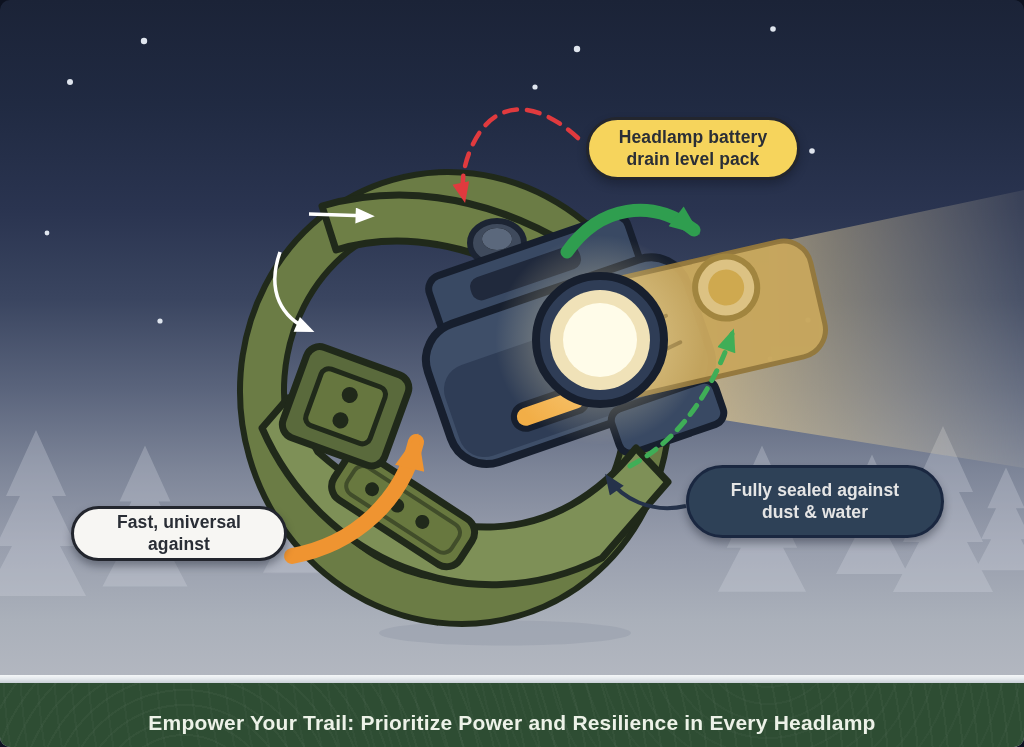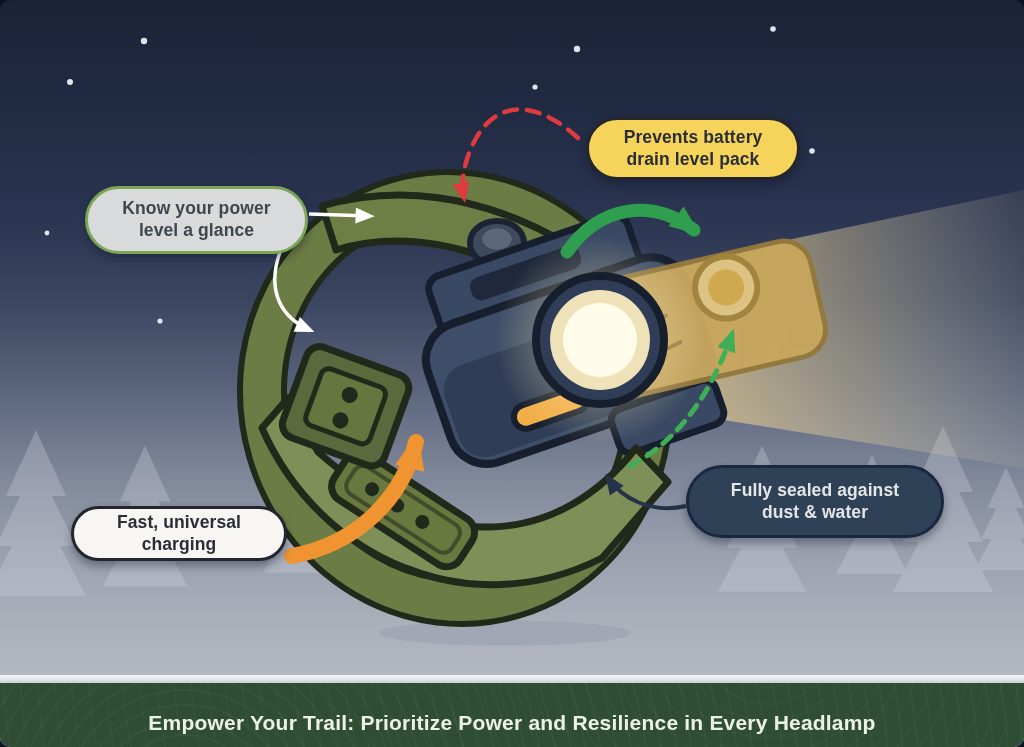--- a/index.html
+++ b/index.html
@@ -196,32 +196,28 @@
     <path d="M 309 214 L 370 216" stroke="#ffffff" stroke-width="3.5" fill="none" marker-end="url(#mw)"></path>
     <path d="M 280 252 C 266 292, 282 318, 310 330" stroke="#ffffff" stroke-width="3.5" fill="none" marker-end="url(#mw)"></path>
     <path d="M 578 138 C 532 96, 492 102, 472 146 C 463 166, 461 184, 464 198" stroke="#e03a3e" stroke-width="4.5" fill="none" stroke-linecap="round" stroke-dasharray="13 10" marker-end="url(#mr)"></path>
     <path d="M 567 252 C 600 205, 652 198, 694 230" stroke="#2f9e4f" stroke-width="13" fill="none" stroke-linecap="round" marker-end="url(#mg)"></path>
     <path d="M 630 466 C 668 446, 706 408, 732 334" stroke="#3fae57" stroke-width="5" fill="none" stroke-linecap="round" stroke-dasharray="11 9" marker-end="url(#mgd)"></path>
     <path d="M 686 506 C 650 514, 622 498, 608 478" stroke="#25324a" stroke-width="4" fill="none" marker-end="url(#mn)"></path>
     <path d="M 292 556 C 356 544, 402 500, 416 442" stroke="#ef9431" stroke-width="16" fill="none" stroke-linecap="round" marker-end="url(#mo)"></path>
   </svg>
 
   <div class="pill pill-battery">
-    <span>Prevents battery</span>
+    <span>Headlamp battery</span>
     <span>drain level pack</span>
   </div>
 
-  <div class="pill pill-power">
-    <span>Know your power</span>
-    <span>level a glance</span>
-  </div>
 
   <div class="pill pill-charging">
     <span>Fast, universal</span>
-    <span>charging</span>
+    <span>against</span>
   </div>
 
   <div class="pill pill-sealed">
     <span>Fully sealed against</span>
     <span>dust &amp; water</span>
   </div>
 
   <div class="banner-edge"></div>
   <div class="banner">
     <div class="banner-title">Empower Your Trail: Prioritize Power and Resilience in Every Headlamp</div>

